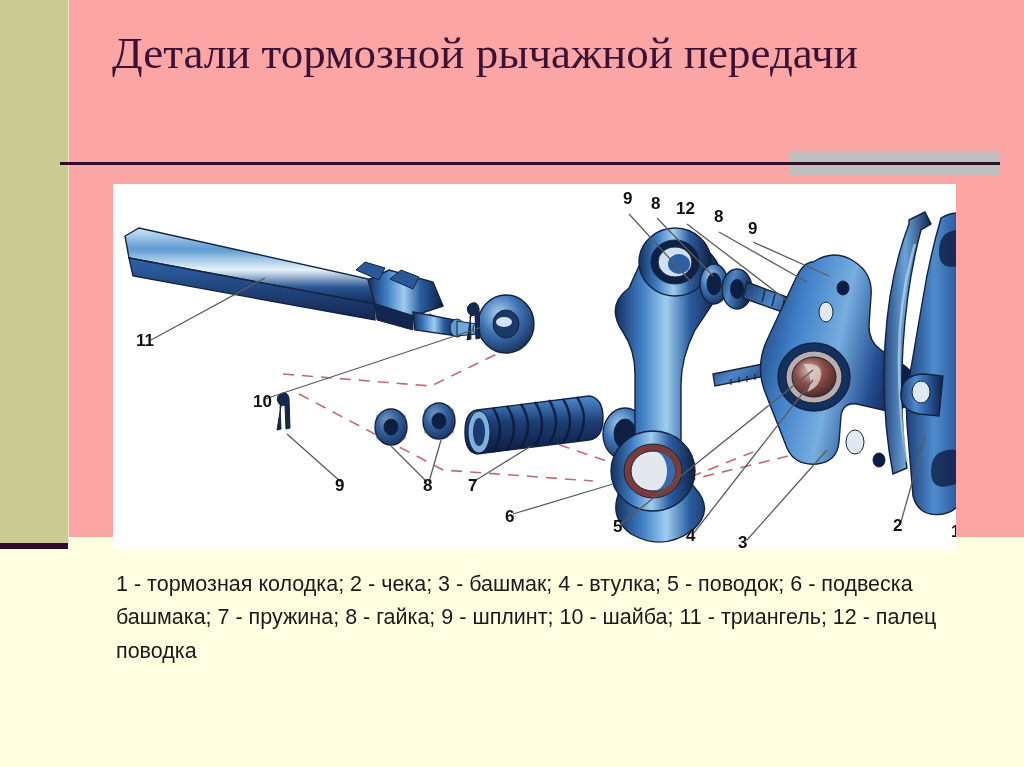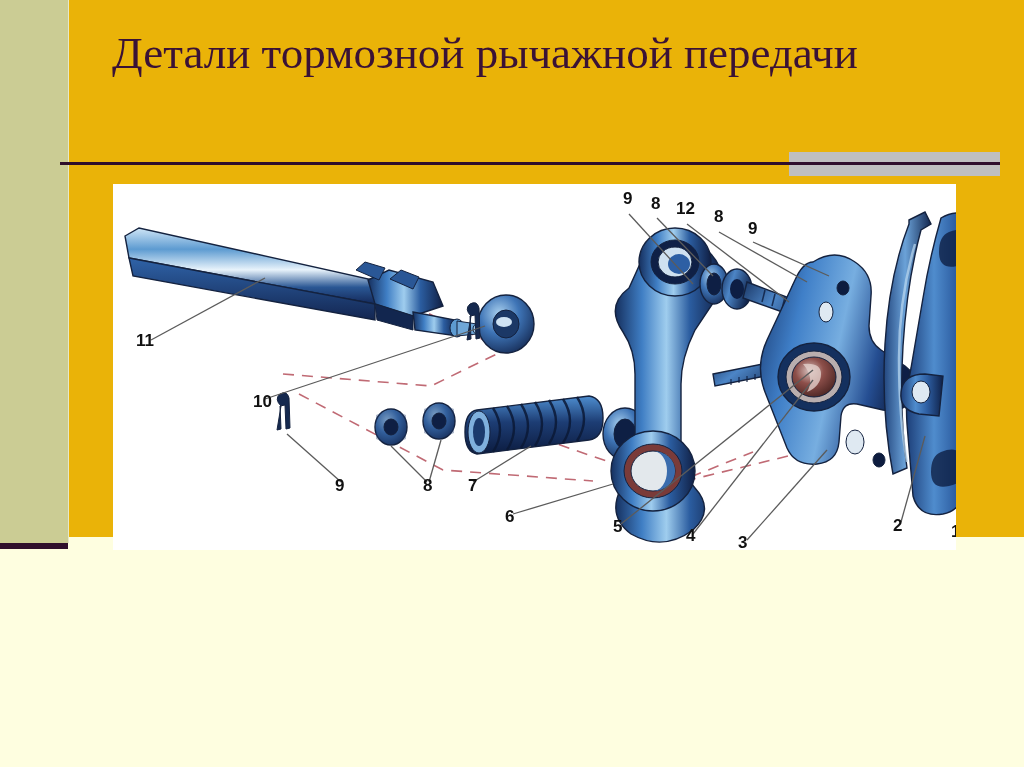--- a/index.html
+++ b/index.html
@@ -11,21 +11,21 @@
     width: 1024px;
     height: 767px;
     background: #FEFEE0;
     font-family: "Liberation Sans", sans-serif;
     overflow: hidden;
   }
   #slide {
     position: relative;
     width: 1024px;
     height: 537px;
-    background: #eab308;
+    background: #fca5a5;
   }
 
   
   .left-band {
     position: absolute;
     left: 0;
     top: 0;
     width: 68px;
     height: 543px;
     background: #CBCC94;
@@ -451,14 +451,15 @@
         <text class="callout-num" x="635" y="50">9</text>
         <text class="callout-num" x="500" y="348">5</text>
         <text class="callout-num" x="573" y="357">4</text>
         <text class="callout-num" x="625" y="364">3</text>
         <text class="callout-num" x="780" y="347">2</text>
         <text class="callout-num" x="838" y="353">1</text>
       </g>
     </svg>
   </div>
 
+  <div class="caption">1 - тормозная колодка; 2 - чека; 3 - башмак; 4 - втулка; 5 - поводок; 6 - подвеска башмака; 7 - пружина; 8 - гайка; 9 - шплинт; 10 - шайба; 11 - триангель; 12 - палец поводка</div>
 
 </div>
 
 </body></html>

